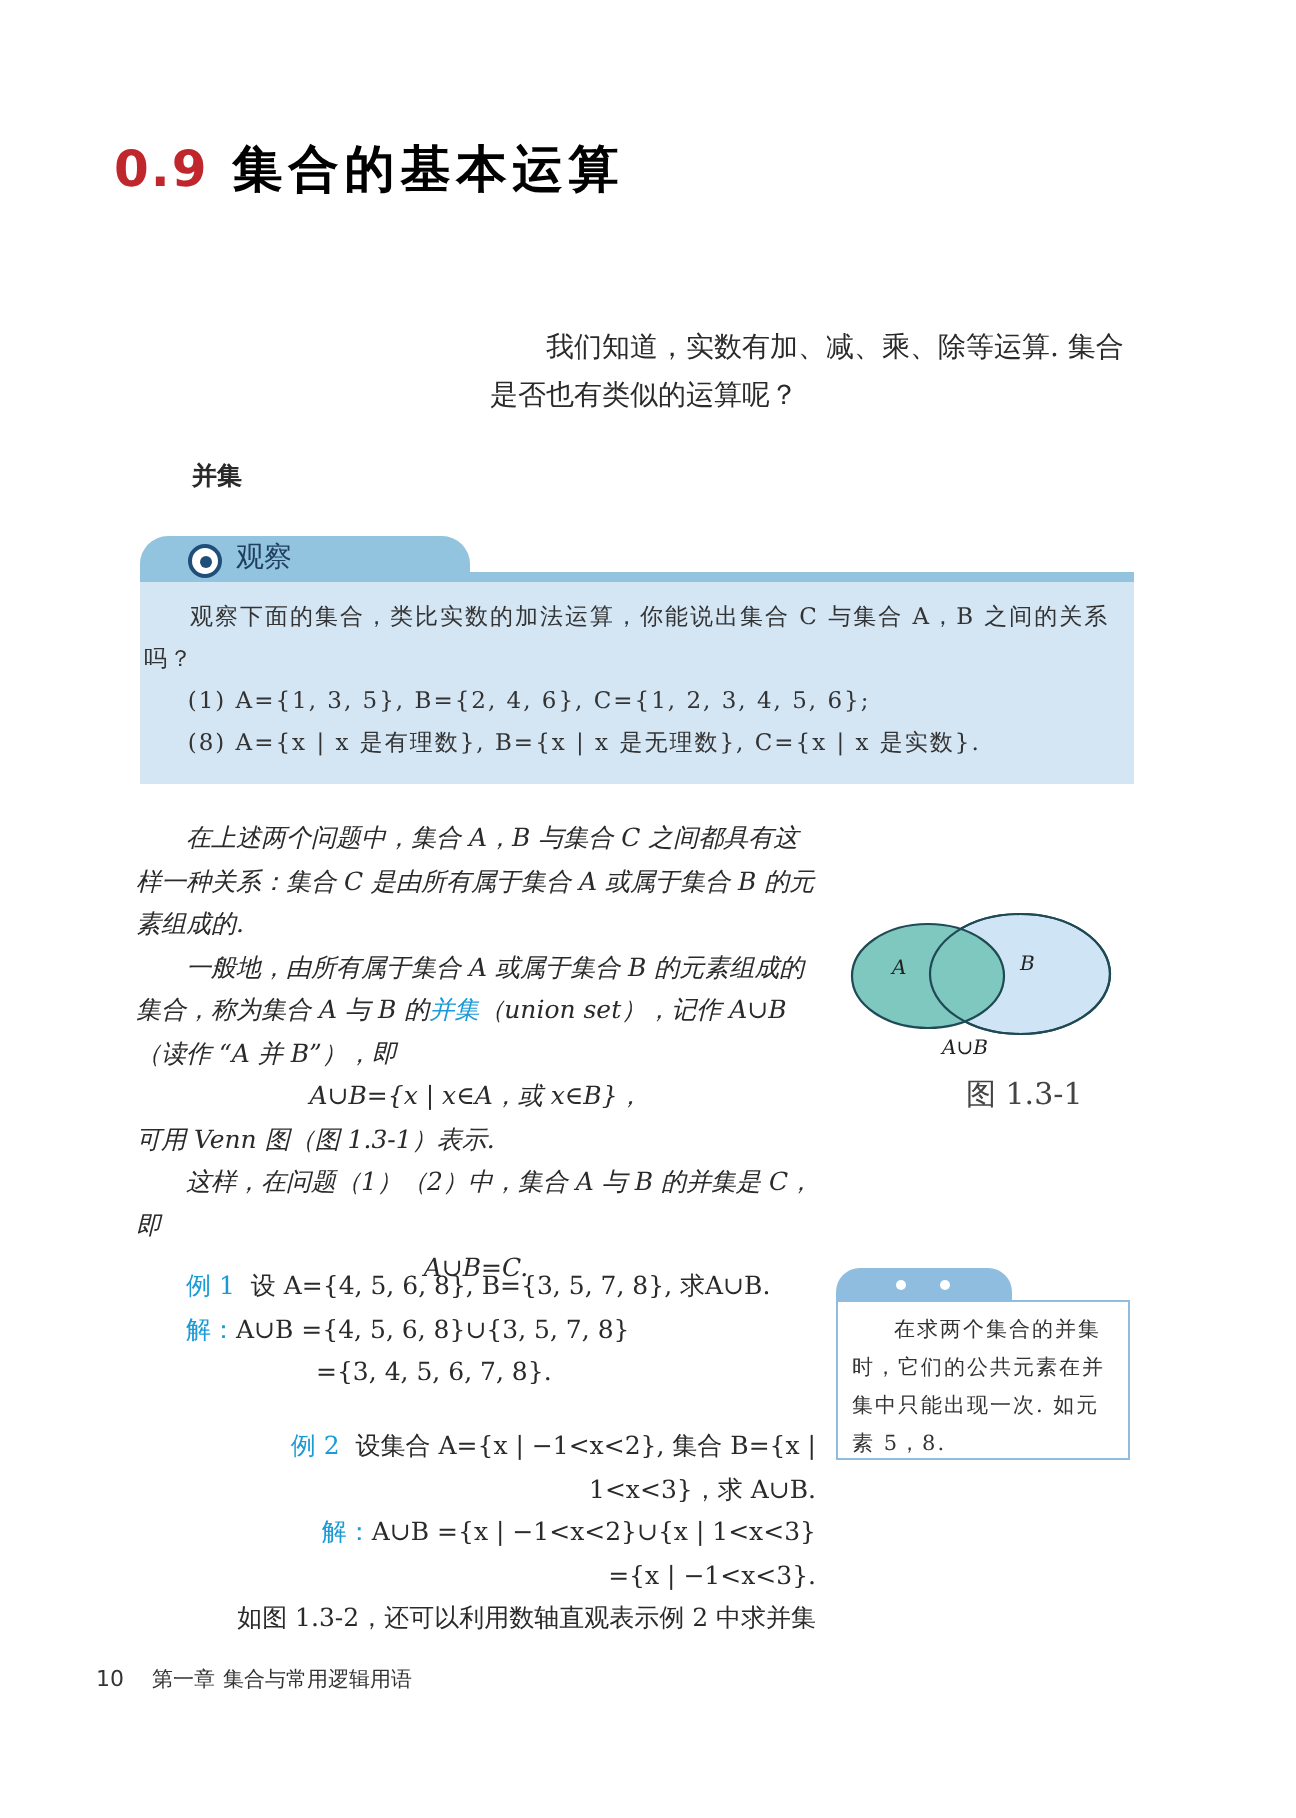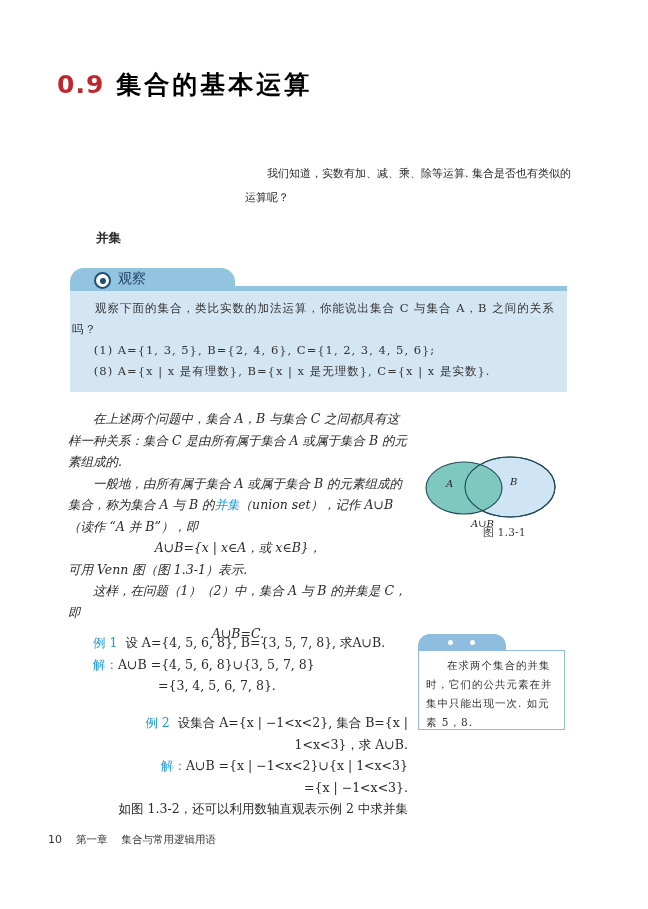--- a/index.html
+++ b/index.html
@@ -3,21 +3,21 @@
 <meta charset="utf-8">
 <style>
   html, body { margin: 0; padding: 0; background: #ffffff; }
   body { width: 648px; height: 909px; position: relative; overflow: hidden;
          font-family: "DejaVu Serif", "Liberation Serif", serif; color: #2a2a2a; }
   .abs { position: absolute; }
   .title { left: 57px; top: 68px; font-family: "DejaVu Sans", "Liberation Sans", sans-serif;
            font-weight: bold; font-size: 25px; letter-spacing: 1px; white-space: nowrap; }
   .title .num { color: #c0272d; margin-right: 12px; }
   .title .txt { color: #000000; letter-spacing: 3px; }
-  .intro { left: 245px; top: 162px; width: 330px; font-size: 11px; line-height: 24px; text-indent: 2em; }
+  .intro { left: 245px; top: 162px; width: 330px; font-size: 14px; line-height: 24px; text-indent: 2em; }
   .section { left: 96px; top: 230px; font-family: "DejaVu Sans", sans-serif; font-weight: bold; font-size: 12.5px; }
 
   
   .obs-tab { left: 70px; top: 268px; width: 165px; height: 22px; background: #92c3df;
              border-radius: 14px 14px 0 0; }
   .obs-strip { left: 70px; top: 286px; width: 497px; height: 5px; background: #92c3df; }
   .obs-body { left: 70px; top: 291px; width: 497px; height: 101px; background: #d4e5f3; }
   .obs-icon { left: 94px; top: 272px; width: 13px; height: 13px; border-radius: 50%;
               border: 2px solid #1f4f78; background: #ffffff; }
   .obs-icon::after { content: ""; position: absolute; left: 3.5px; top: 3.5px; width: 6px; height: 6px;
@@ -26,33 +26,33 @@
   .obs-text { left: 72px; top: 298px; width: 490px; font-size: 11.5px; line-height: 21px; letter-spacing: 1px; color: #333; }
   .obs-text p { margin: 0; }
   .indent { text-indent: 2em; }
   .ind2 { padding-left: 1.9em; }
 
   .body { left: 68px; width: 340px; font-size: 12.5px; line-height: 21.5px; }
   .body p { margin: 0; }
   .center { text-align: center; }
   .kw { color: #1a9ad6; }
 
-  .fig-cap { left: 463px; top: 525px; font-size: 11px; color: #444; padding-left: 20px; }
+  .fig-cap { left: 463px; top: 538px; font-size: 15px; color: #444; padding-left: 20px; }
   .venn { left: 420px; top: 455px; }
 
   
   .note-tab { left: 418px; top: 634px; width: 88px; height: 18px; background: #8fbde0; border-radius: 12px 12px 0 0; }
   .note-dot { width: 5px; height: 5px; border-radius: 50%; background: #ffffff; top: 640px; }
   .note-box { left: 418px; top: 650px; width: 147px; height: 80px; border: 1.5px solid #8fbde0; background: #fff; box-sizing: border-box; }
   .note-text { left: 426px; top: 656px; width: 134px; font-size: 10.5px; line-height: 19px; letter-spacing: 1px; color: #333; }
   .note-text p { margin: 0; }
 
   .footer { left: 48px; top: 833px; font-size: 10.5px; color: #333; white-space: nowrap; }
   .footer .pg { font-family: "DejaVu Sans", sans-serif; margin-right: 14px; font-size: 11px; }
-  .footer .ch { margin-right: 14px; }
+  .footer .ch { margin-right: 4px; }
 </style>
 </head>
 <body>
 
 <div class="abs title">
   <span class="num">0.9</span><span class="txt">集合的基本运算</span>
 </div>
 
 <div class="abs intro">我们知道，实数有加、减、乘、除等运算. 集合是否也有类似的运算呢？</div>
 

